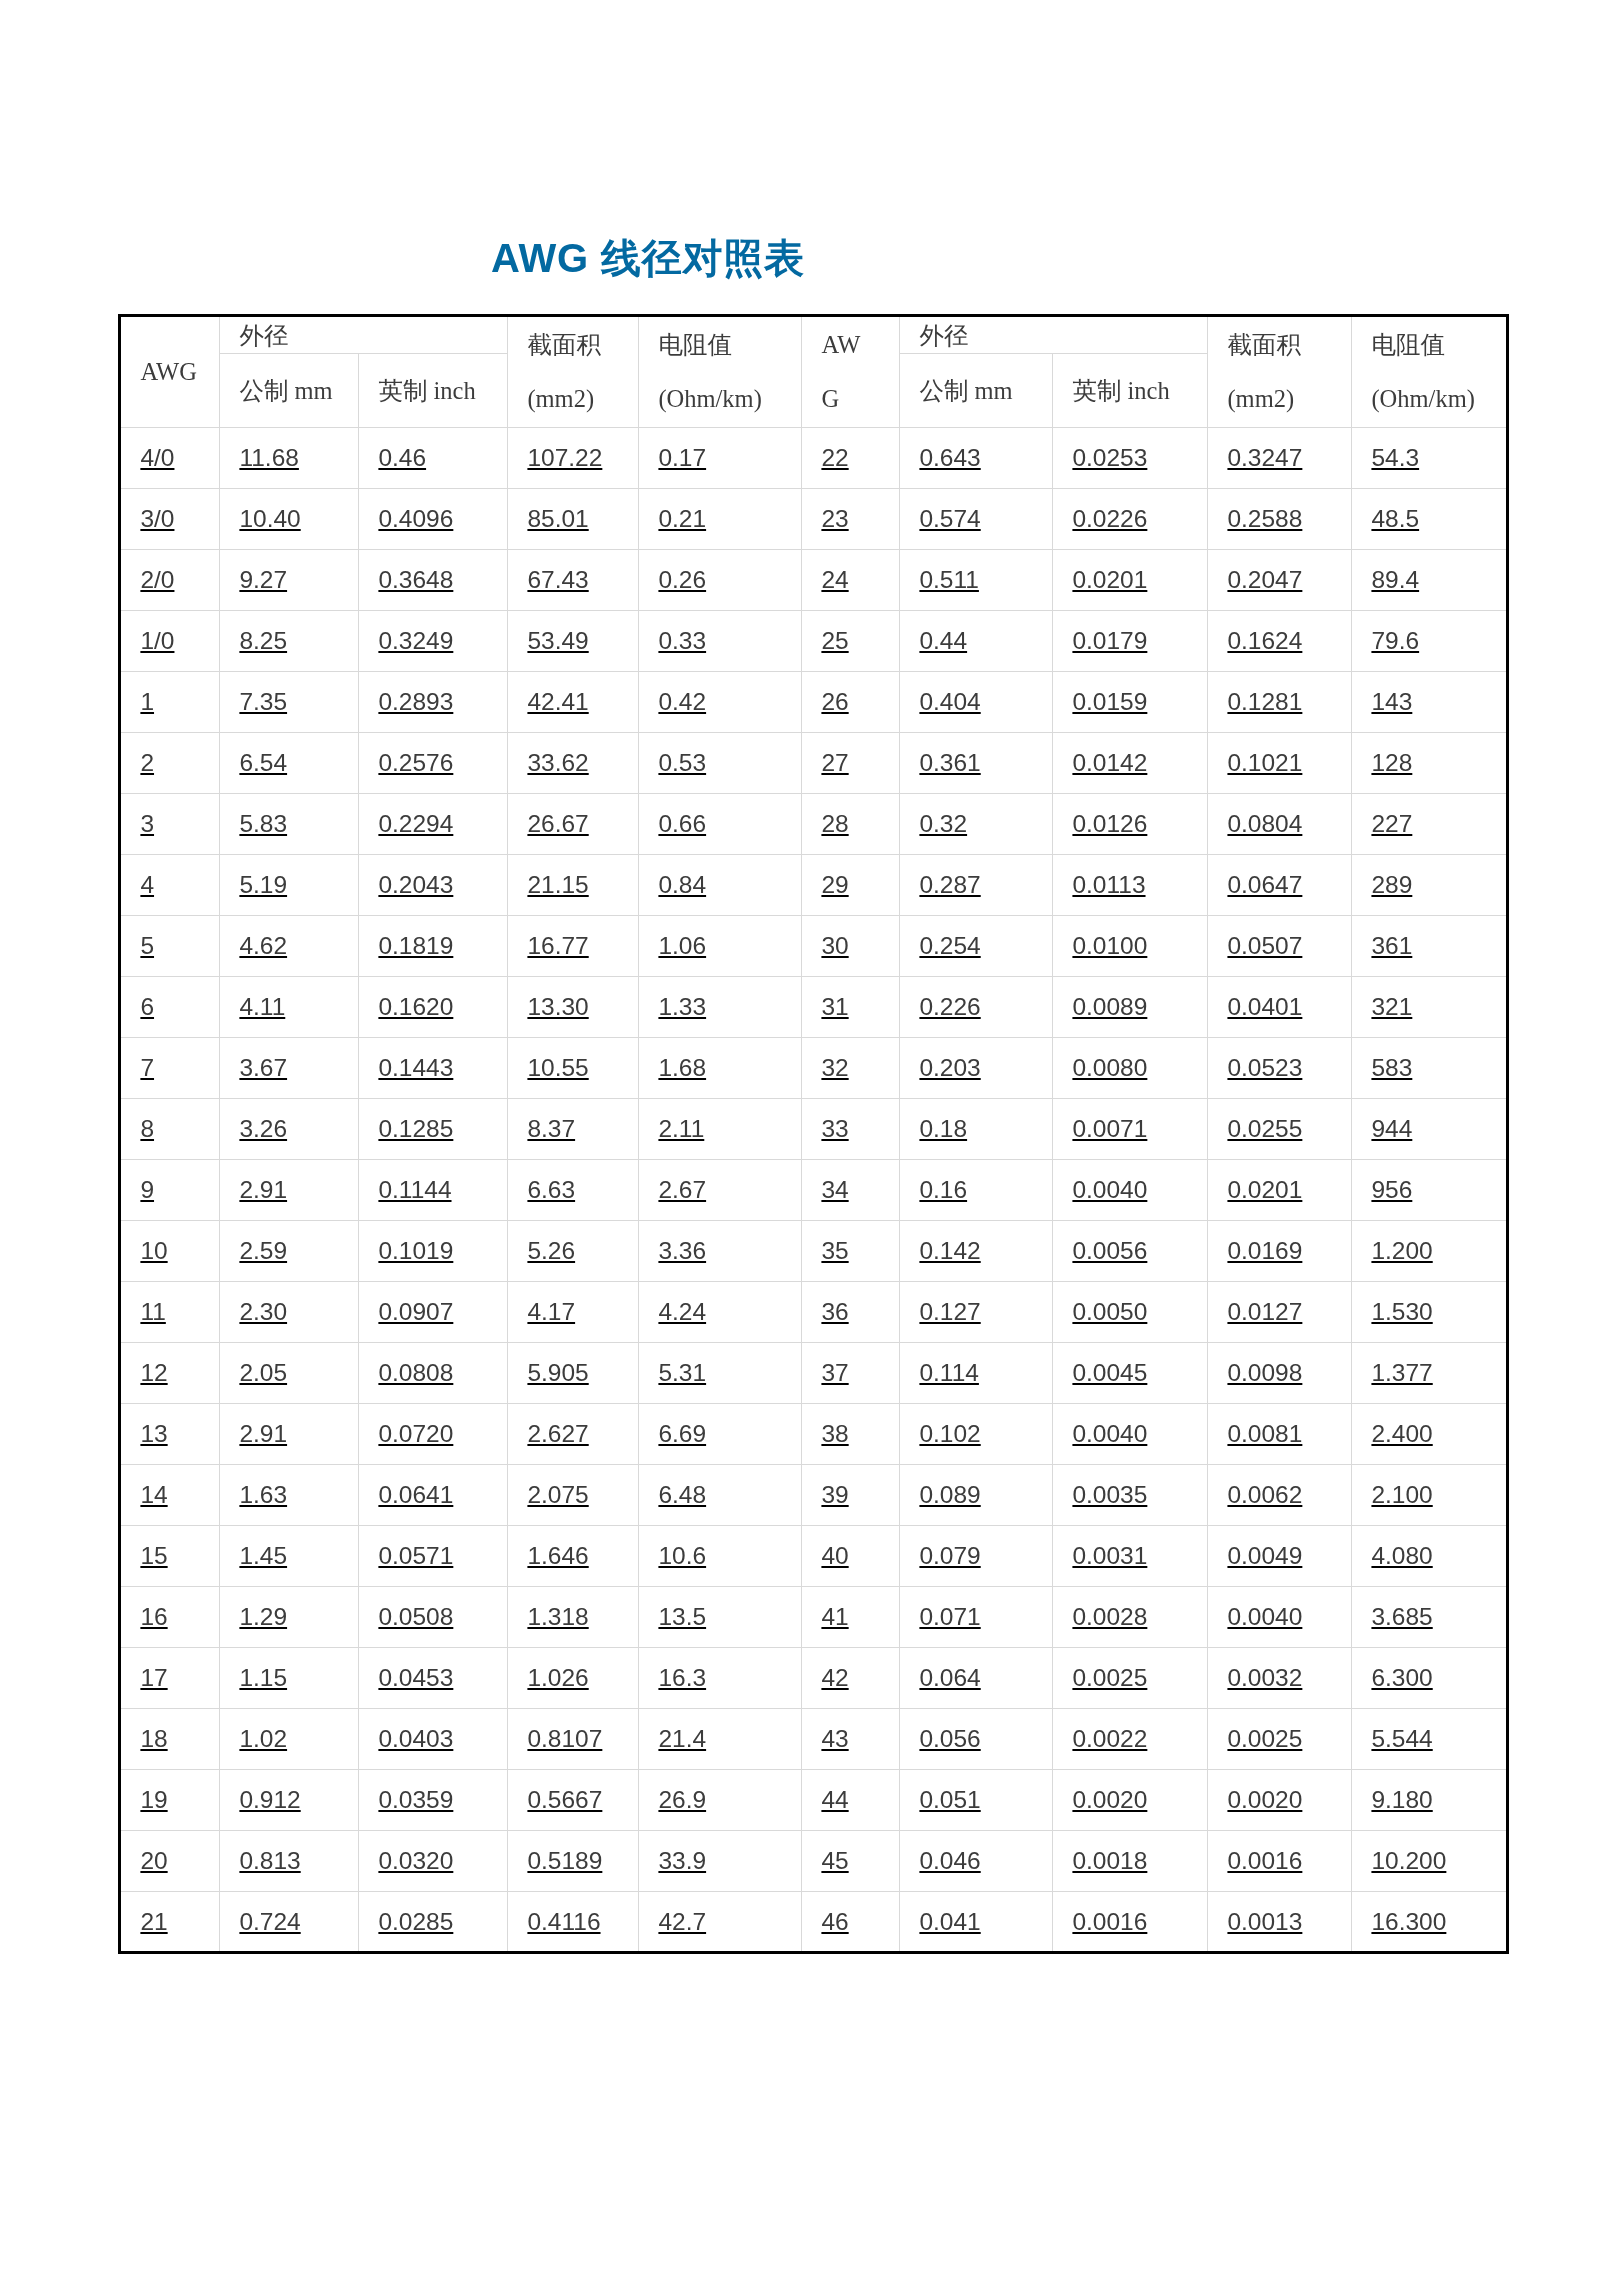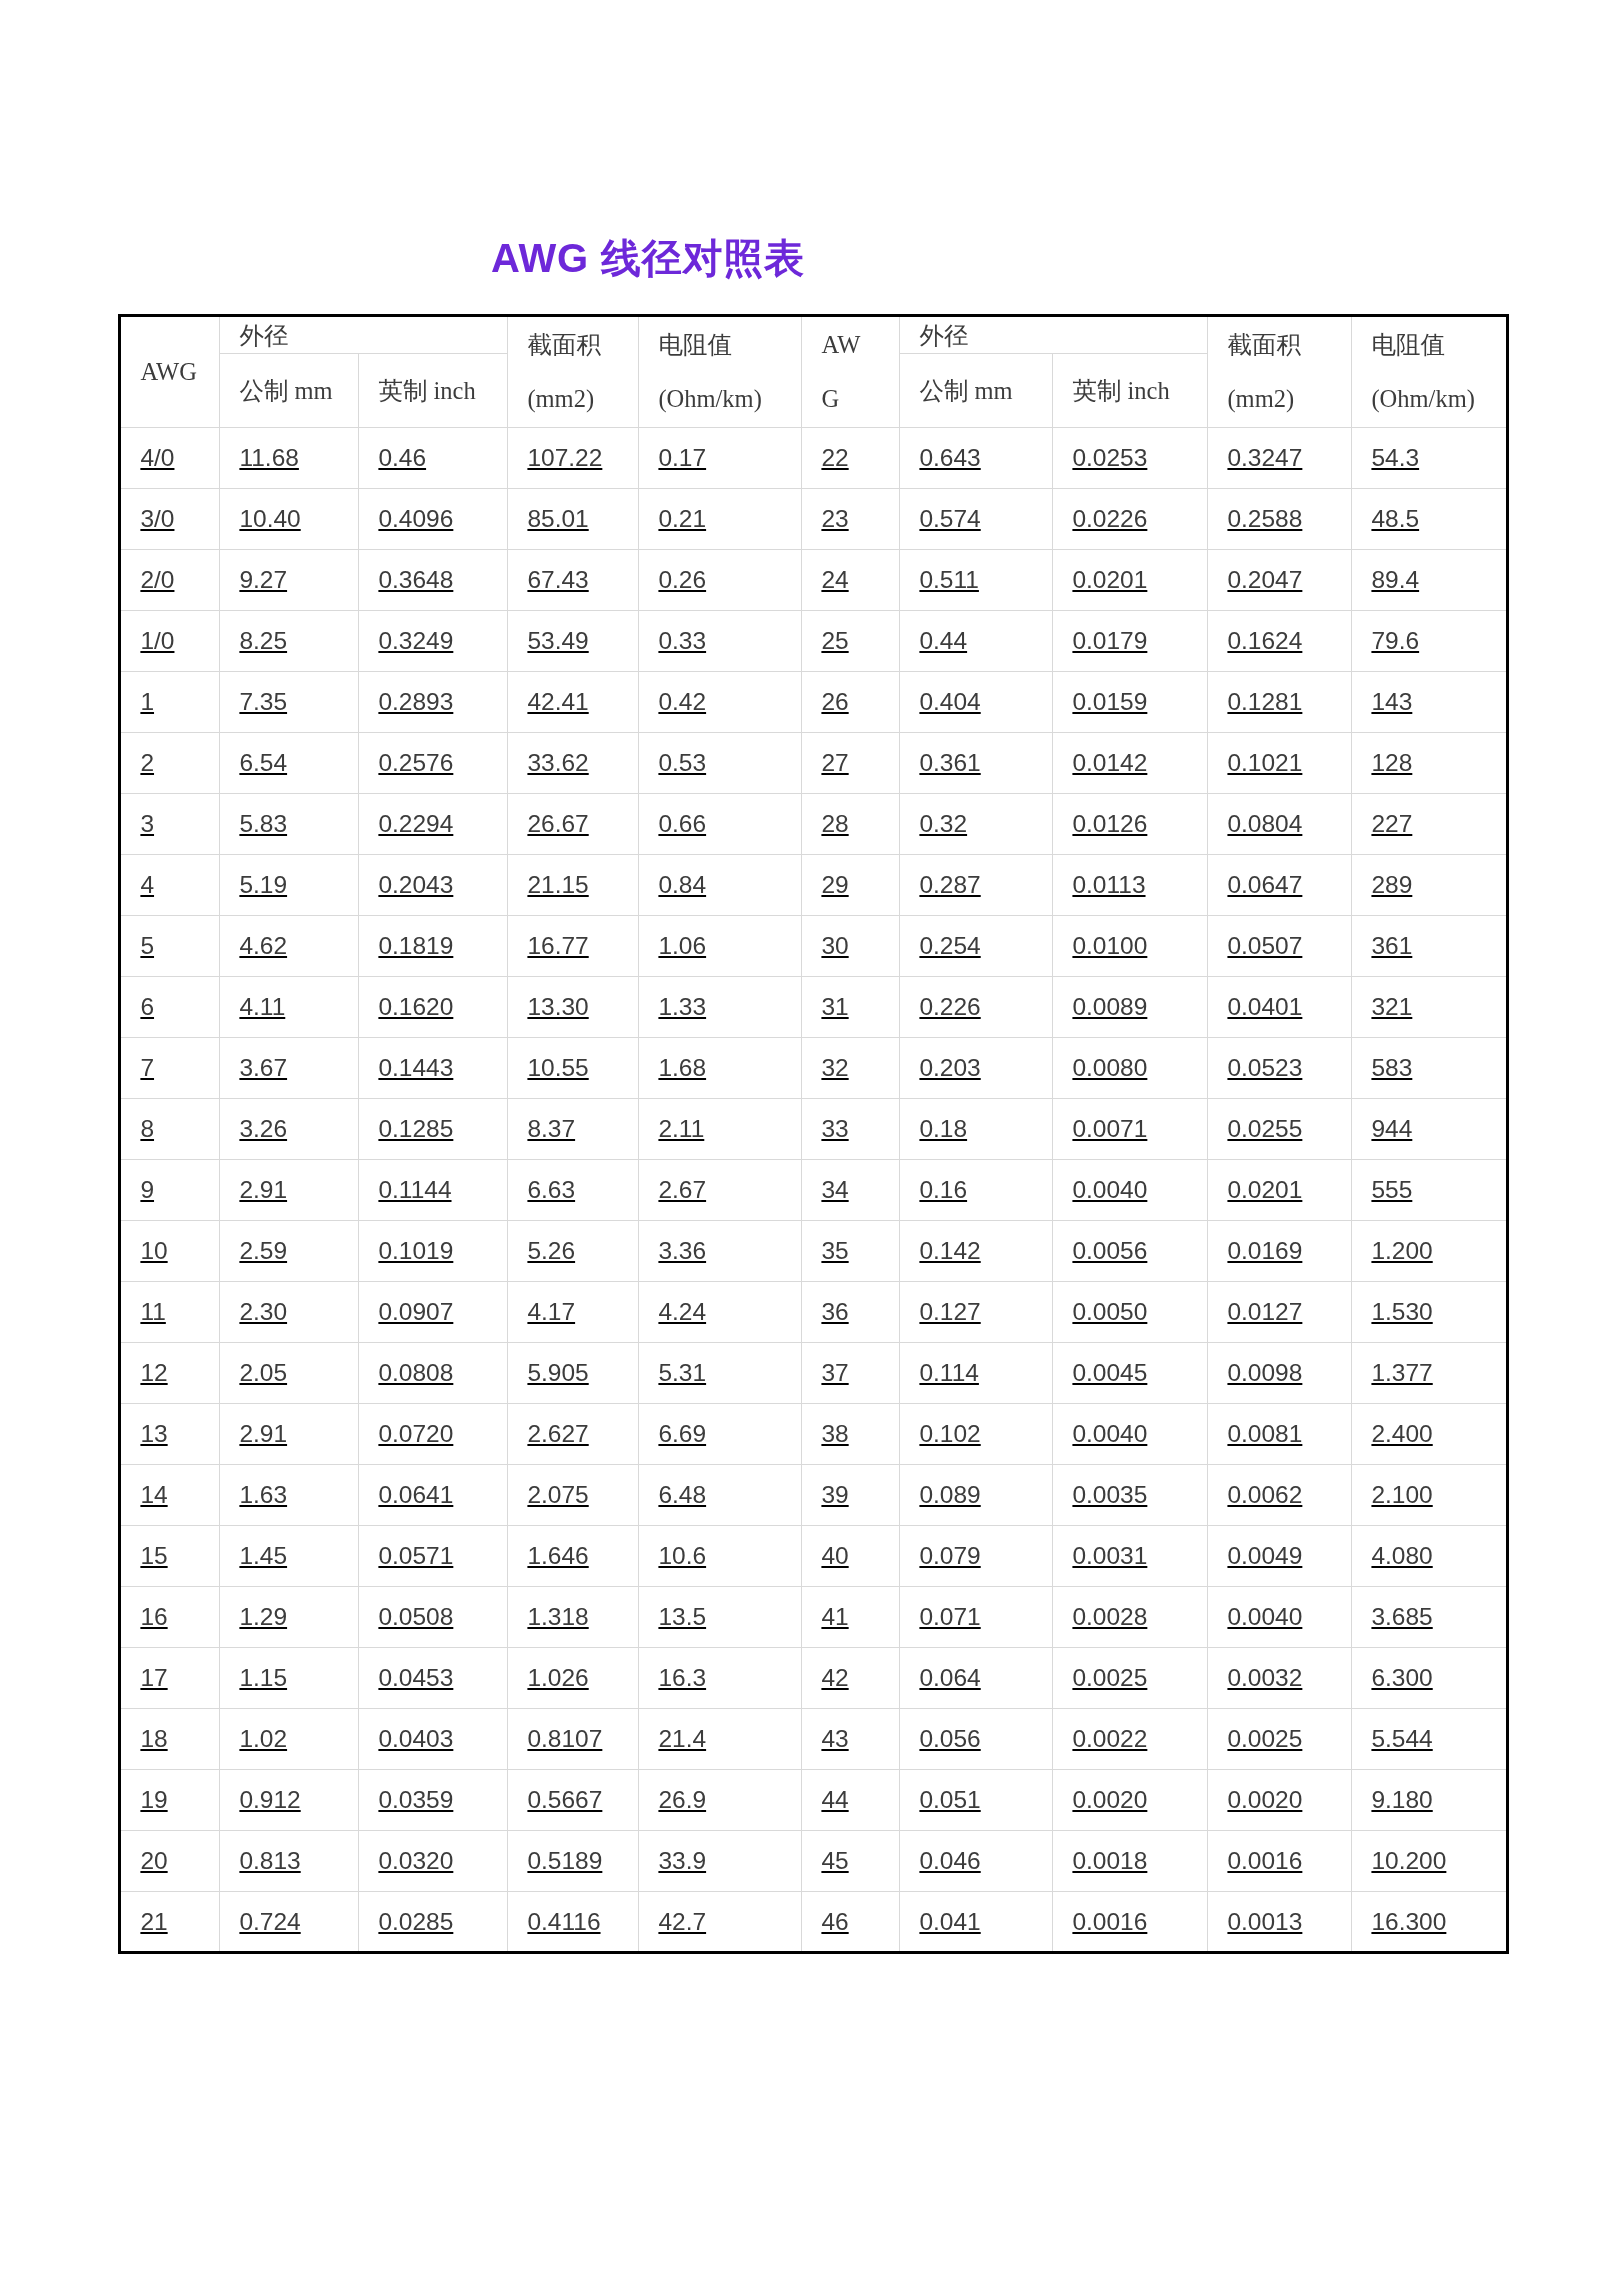--- a/index.html
+++ b/index.html
@@ -15,21 +15,21 @@
   }
   .page-title {
     position: absolute;
     top: 235px;
     left: 0;
     width: 1296px;
     text-align: center;
     font-size: 40px;
     line-height: 47px;
     font-weight: bold;
-    color: #6d28d9;
+    color: #0369a1;
     letter-spacing: 0.8px;
   }
   table.awg-table {
     position: absolute;
     left: 118px;
     top: 314px;
     width: 1386px;
     border-collapse: collapse;
     table-layout: fixed;
     border: 3.4px solid #000000;
@@ -258,21 +258,21 @@
       <tr>
         <td class="thickR">9</td>
         <td>2.91</td>
         <td>0.1144</td>
         <td>6.63</td>
         <td>2.67</td>
         <td class="thickL thickR">34</td>
         <td>0.16</td>
         <td>0.0040</td>
         <td>0.0201</td>
-        <td>555</td>
+        <td>956</td>
       </tr>
       <tr>
         <td class="thickR">10</td>
         <td>2.59</td>
         <td>0.1019</td>
         <td>5.26</td>
         <td>3.36</td>
         <td class="thickL thickR">35</td>
         <td>0.142</td>
         <td>0.0056</td>

